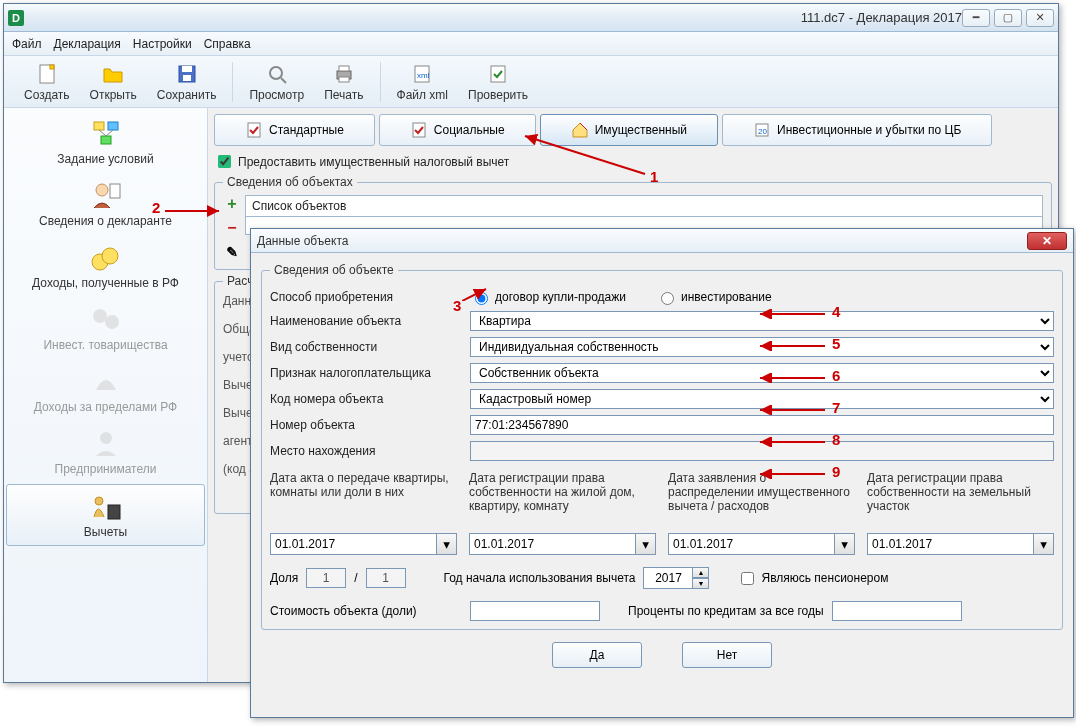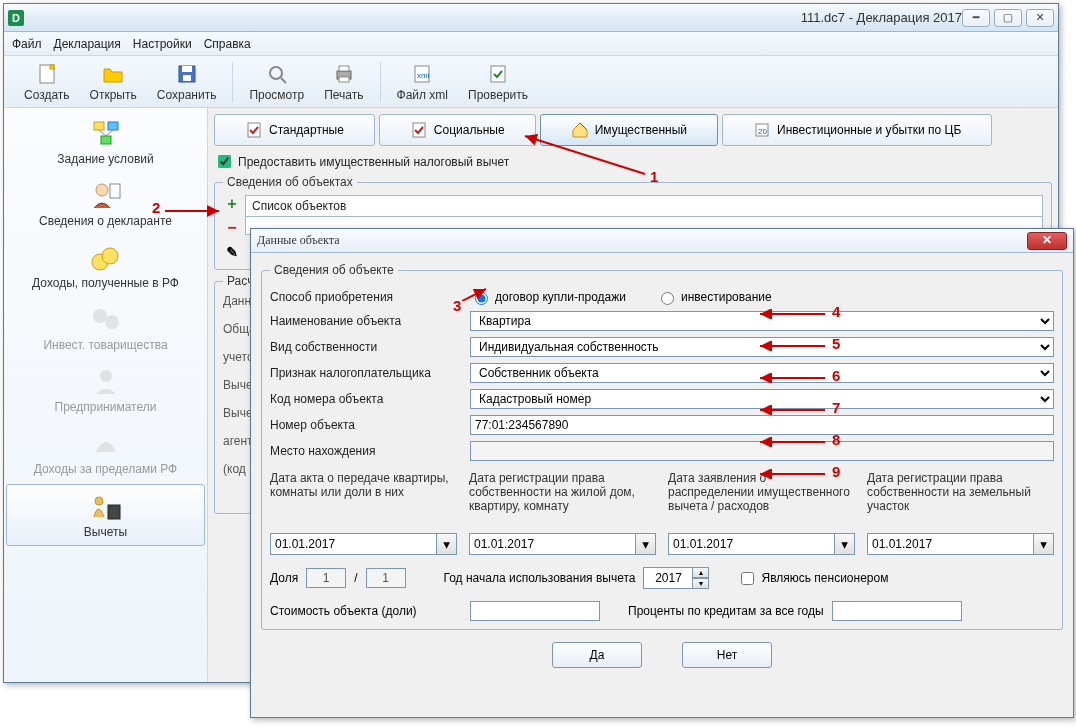--- a/index.html
+++ b/index.html
@@ -165,21 +165,20 @@
     left: 250px; top: 228px;
     width: 824px; height: 490px;
     background: #f0f0f0;
   }
   .dlg-titlebar {
     height: 24px;
     background: linear-gradient(#fafcfe, #e5eef6);
     border-bottom: 1px solid #a0b8d0;
     display:flex;align-items:center;
     padding: 0 6px;
-    font-family: Liberation Serif, serif;
   }
   .dlg-titlebar .dtl { flex:1; color:#333; font-size:12px; }
   .dlg-close {
     width: 40px; height: 18px;
     background: linear-gradient(#e06060,#c03030);
     border: 1px solid #902020;
     border-radius: 3px;
     color:#fff; font-weight:bold;
     display:flex;align-items:center;justify-content:center;
     cursor:pointer;
@@ -360,33 +359,33 @@
             <svg width="36" height="32">
               <circle cx="12" cy="12" r="7" fill="#ccc"></circle>
               <circle cx="24" cy="18" r="7" fill="#ccc"></circle>
             </svg>
           </span>
         <span class="slab">Инвест. товарищества</span>
       </div>
       <div class="side-item disabled">
         <span class="sico" style="filter:grayscale(1);opacity:.5;">
             <svg width="36" height="32">
+              <path d="M8 24 Q18 4 28 24" fill="#ccc"></path>
+            </svg>
+          </span>
+        <span class="slab">Доходы за пределами РФ</span>
+      </div>
+      <div class="side-item disabled">
+        <span class="sico" style="filter:grayscale(1);opacity:.5;">
+            <svg width="36" height="32">
               <circle cx="18" cy="10" r="6" fill="#ccc"></circle>
               <path d="M8 28 Q18 18 28 28" fill="#ccc"></path>
             </svg>
           </span>
         <span class="slab">Предприниматели</span>
-      </div>
-      <div class="side-item disabled">
-        <span class="sico" style="filter:grayscale(1);opacity:.5;">
-            <svg width="36" height="32">
-              <path d="M8 24 Q18 4 28 24" fill="#ccc"></path>
-            </svg>
-          </span>
-        <span class="slab">Доходы за пределами РФ</span>
       </div>
       <div class="side-item selected">
         <span class="sico">
             <svg width="36" height="32">
               <rect x="20" y="14" width="12" height="14" fill="#444" stroke="#222"></rect>
               <path d="M6 26 Q10 10 16 26" fill="#e8c060" stroke="#c89020"></path>
               <circle cx="11" cy="10" r="4" fill="#e8c060" stroke="#c89020"></circle>
             </svg>
           </span>
         <span class="slab">Вычеты</span>

